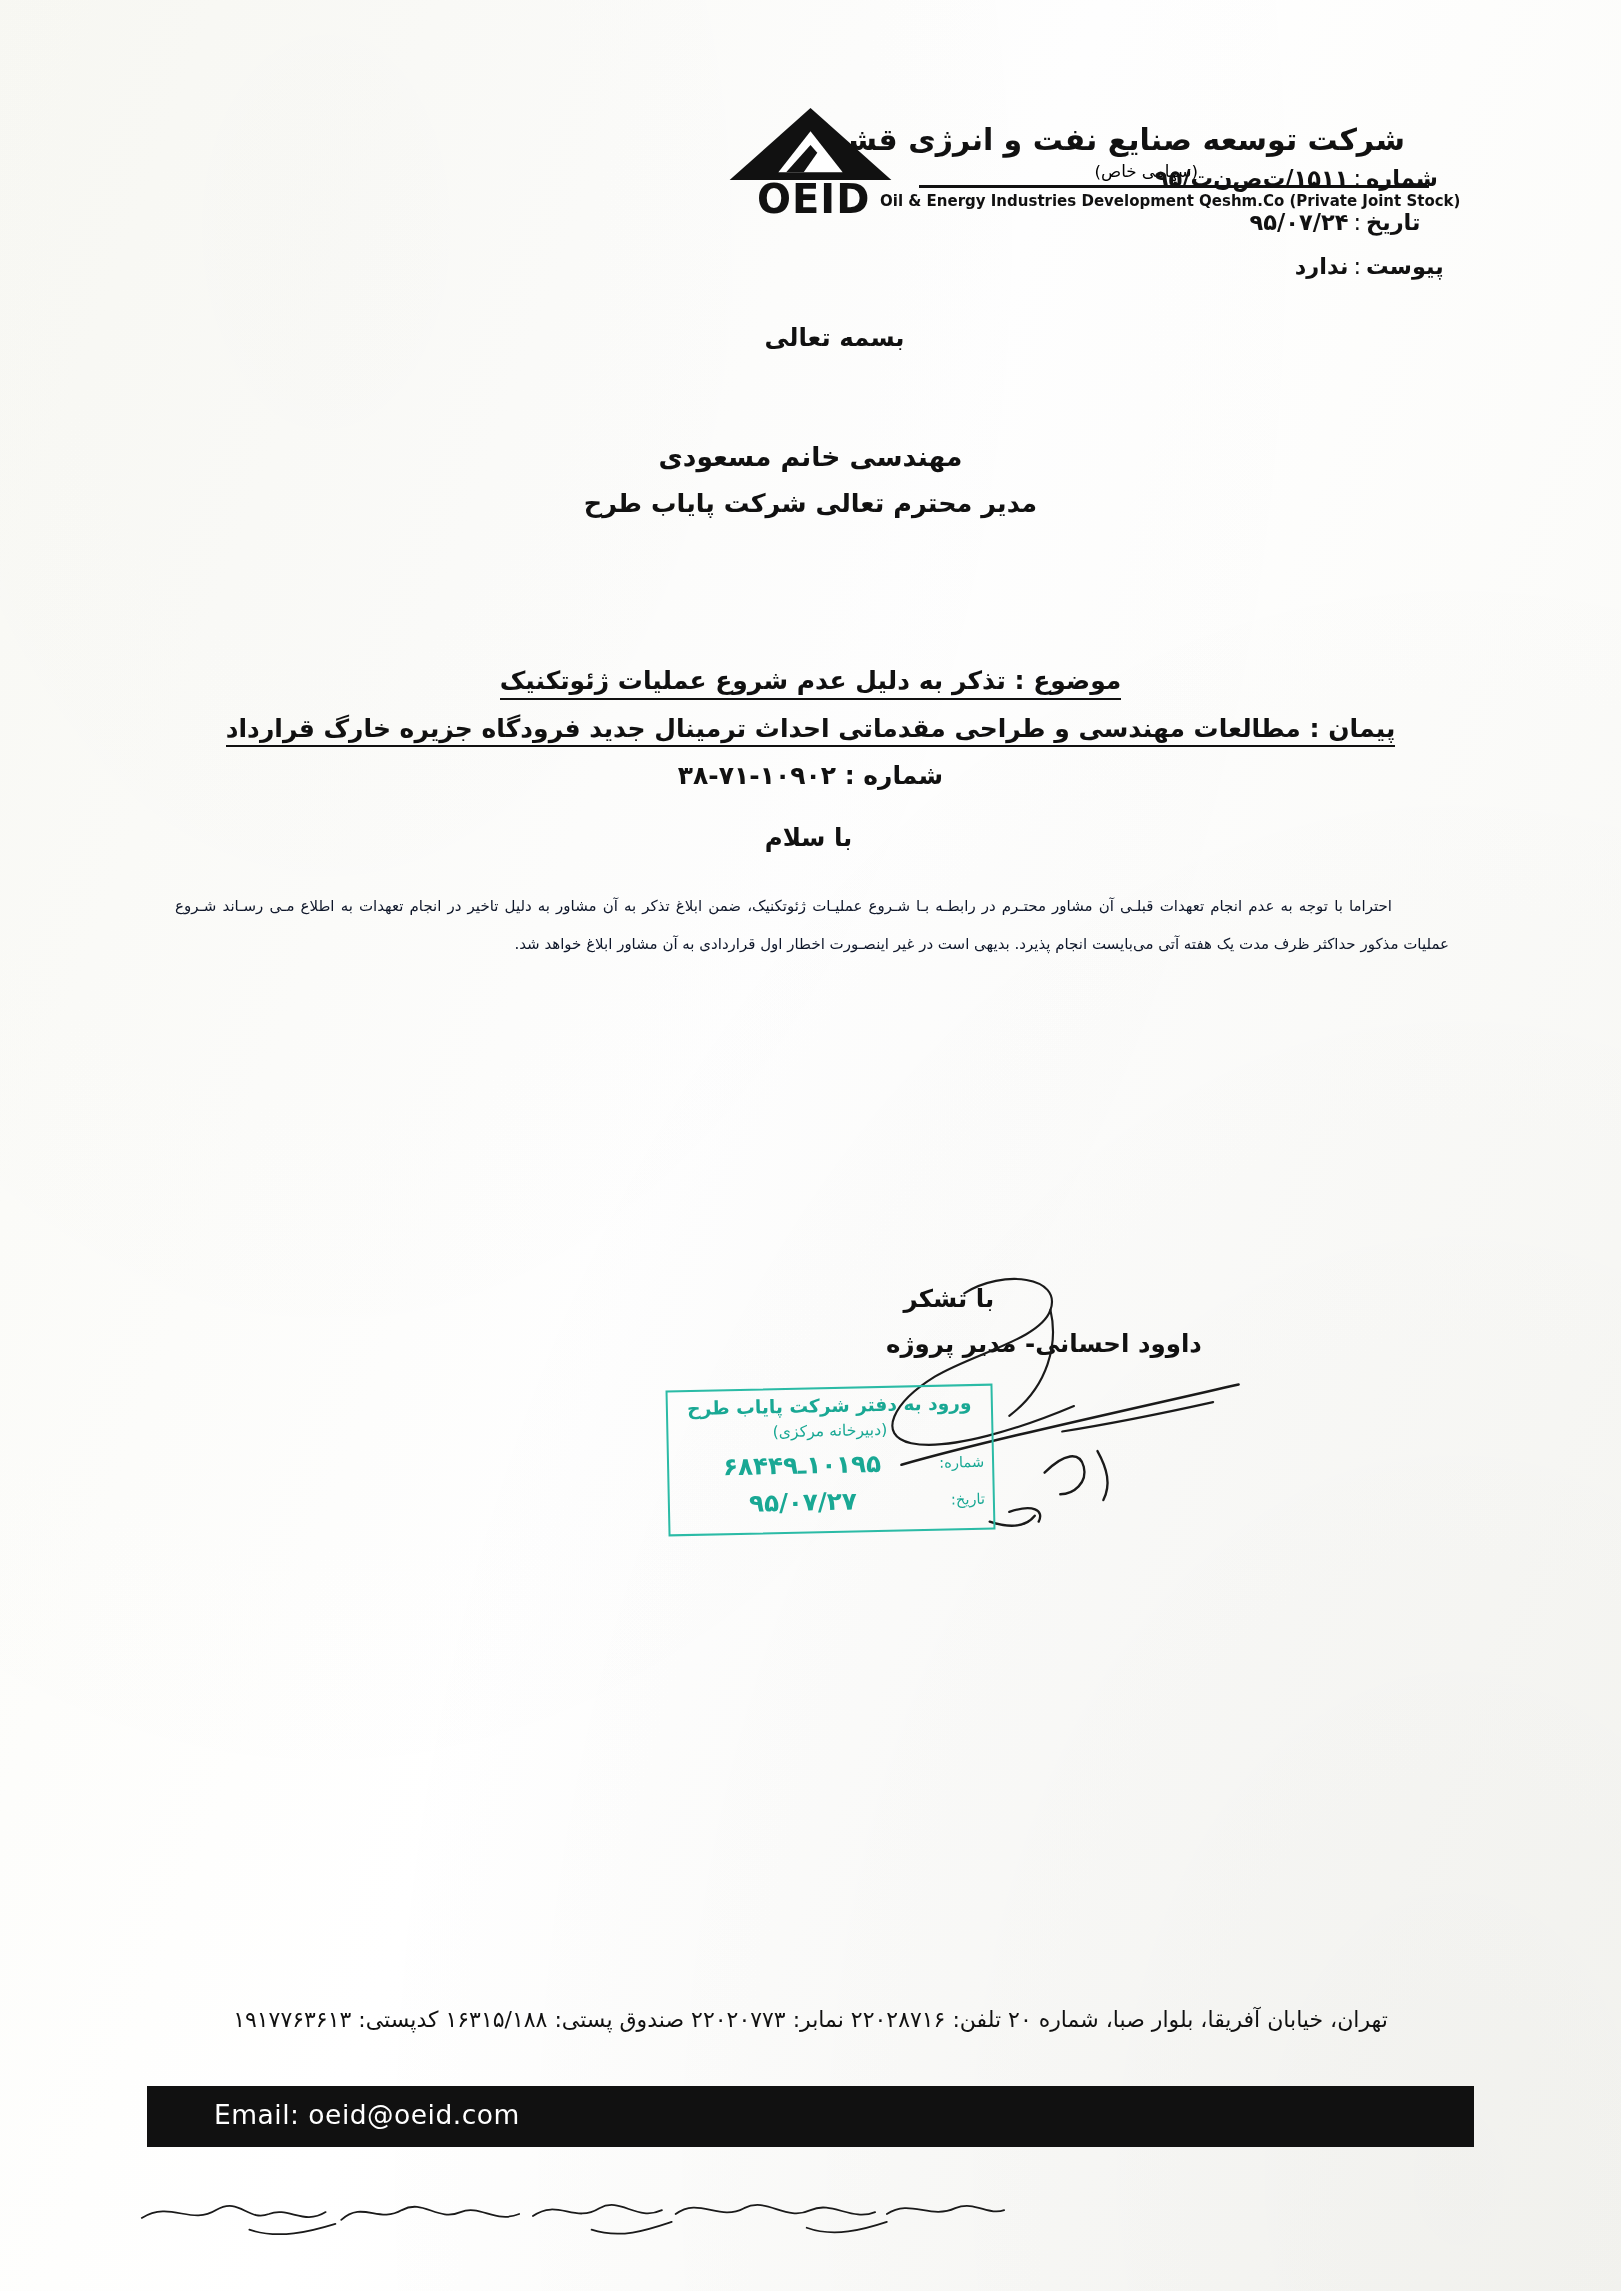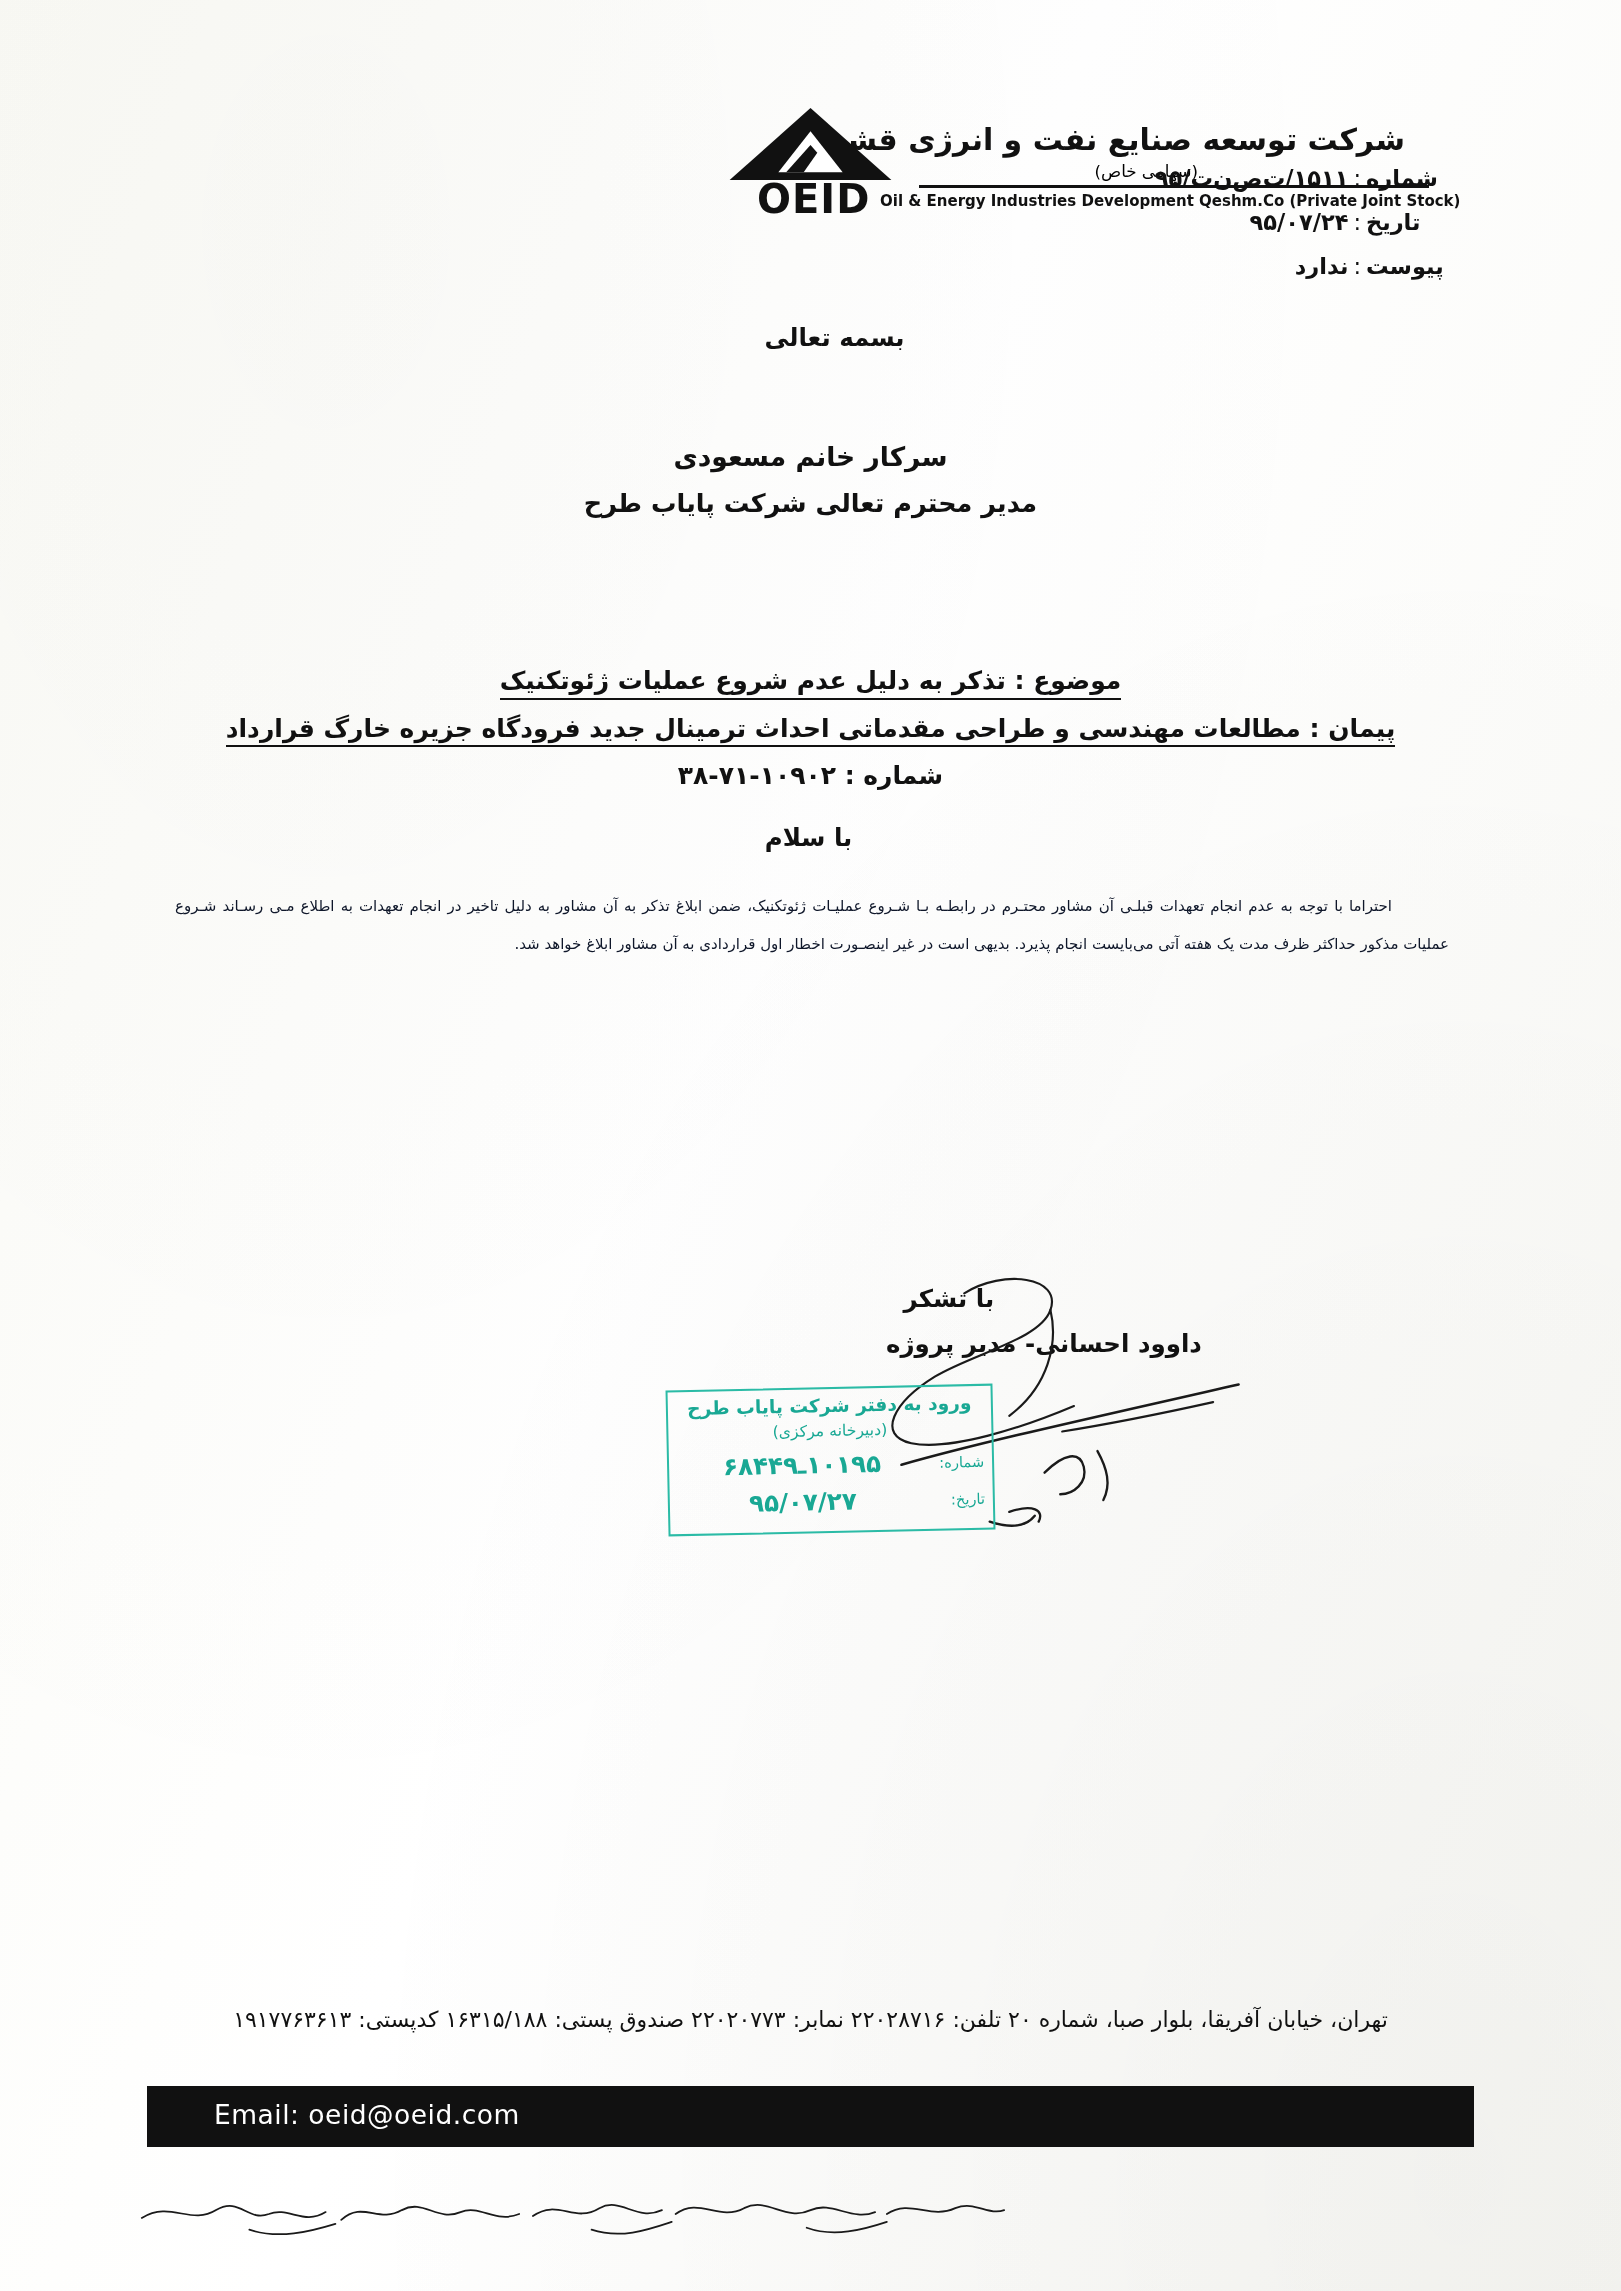--- a/index.html
+++ b/index.html
@@ -359,21 +359,21 @@
     <div class="meta-row">
       <span class="meta-label">پیوست</span>
       <span class="meta-colon">:</span>
       <span class="meta-value">ندارد</span>
     </div>
   </div>
 
   <div class="besmeh">بسمه تعالی</div>
 
   <div class="addressee">
-    <div class="line1">سرکار خانم مسعودی</div>
+    <div class="line1">مهندسی خانم مسعودی</div>
     <div class="line2">مدیر محترم تعالی شرکت پایاب طرح</div>
   </div>
 
   <div class="subject-block">
     <div class="subject-line">
       <span class="ul">موضوع : تذکر  به دلیل عدم شروع عملیات ژئوتکنیک</span>
     </div>
     <div class="subject-line">
       <span class="ul">پیمان : مطالعات مهندسی و طراحی مقدماتی احداث ترمینال جدید فرودگاه جزیره خارگ قرارداد</span>
     </div>

